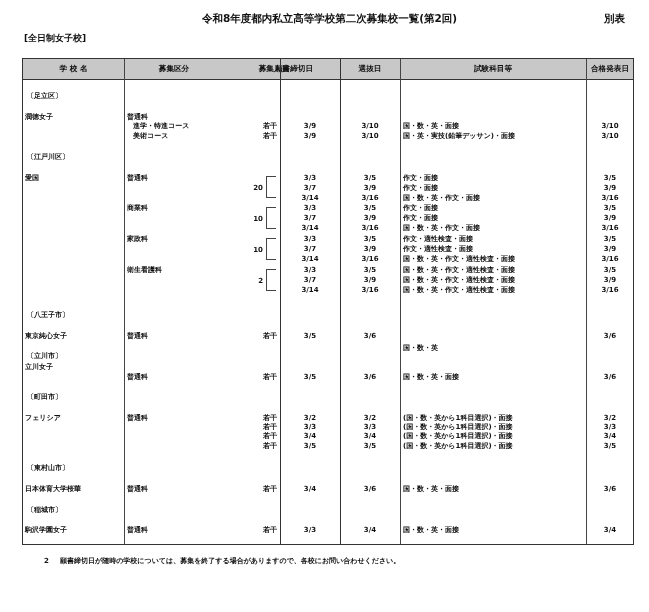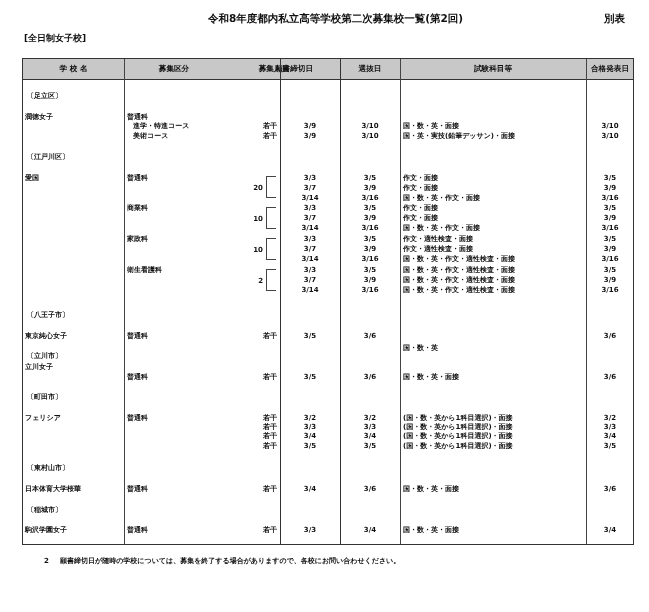--- a/index.html
+++ b/index.html
@@ -2,21 +2,21 @@
 <html><head>
 <meta charset="utf-8">
 <style>
   html, body { margin: 0; padding: 0; background: #ffffff; }
   body {
     width: 649px; height: 612px; position: relative; overflow: hidden;
     font-family: "DejaVu Sans", sans-serif; color: #111; font-weight: bold;
   }
   .abs { position: absolute; white-space: nowrap; }
   .title { left: 0; width: 649px; top: 12px; text-align: center; font-size: 10.5px; }
-  .title span { position: relative; left: 11px; text-align: center; }
+  .title span { position: relative; left: 5px; text-align: center; }
   .appendix { right: 24px; top: 12px; font-size: 10.5px; }
   .section { left: 24px; top: 32px; font-size: 9px; }
   .tbl { position: absolute; left: 22px; top: 58px; width: 612px; height: 487px;
          border: 1.5px solid #333; box-sizing: border-box; }
   .hdr { position: absolute; left: 0; top: 0; right: 0; height: 21px; background: #c8c8c8;
          border-bottom: 1.5px solid #333; box-sizing: border-box; }
   .vline { position: absolute; top: 0; bottom: 0; width: 0; border-left: 1.5px solid #444; }
   .vline.thin { border-left: 1px solid #333; }
   .hcell { position: absolute; top: 0; height: 20px; line-height: 20px; font-size: 7.6px; text-align: center; }
   .cell { position: absolute; font-size: 7px; line-height: 10px; white-space: nowrap; }

